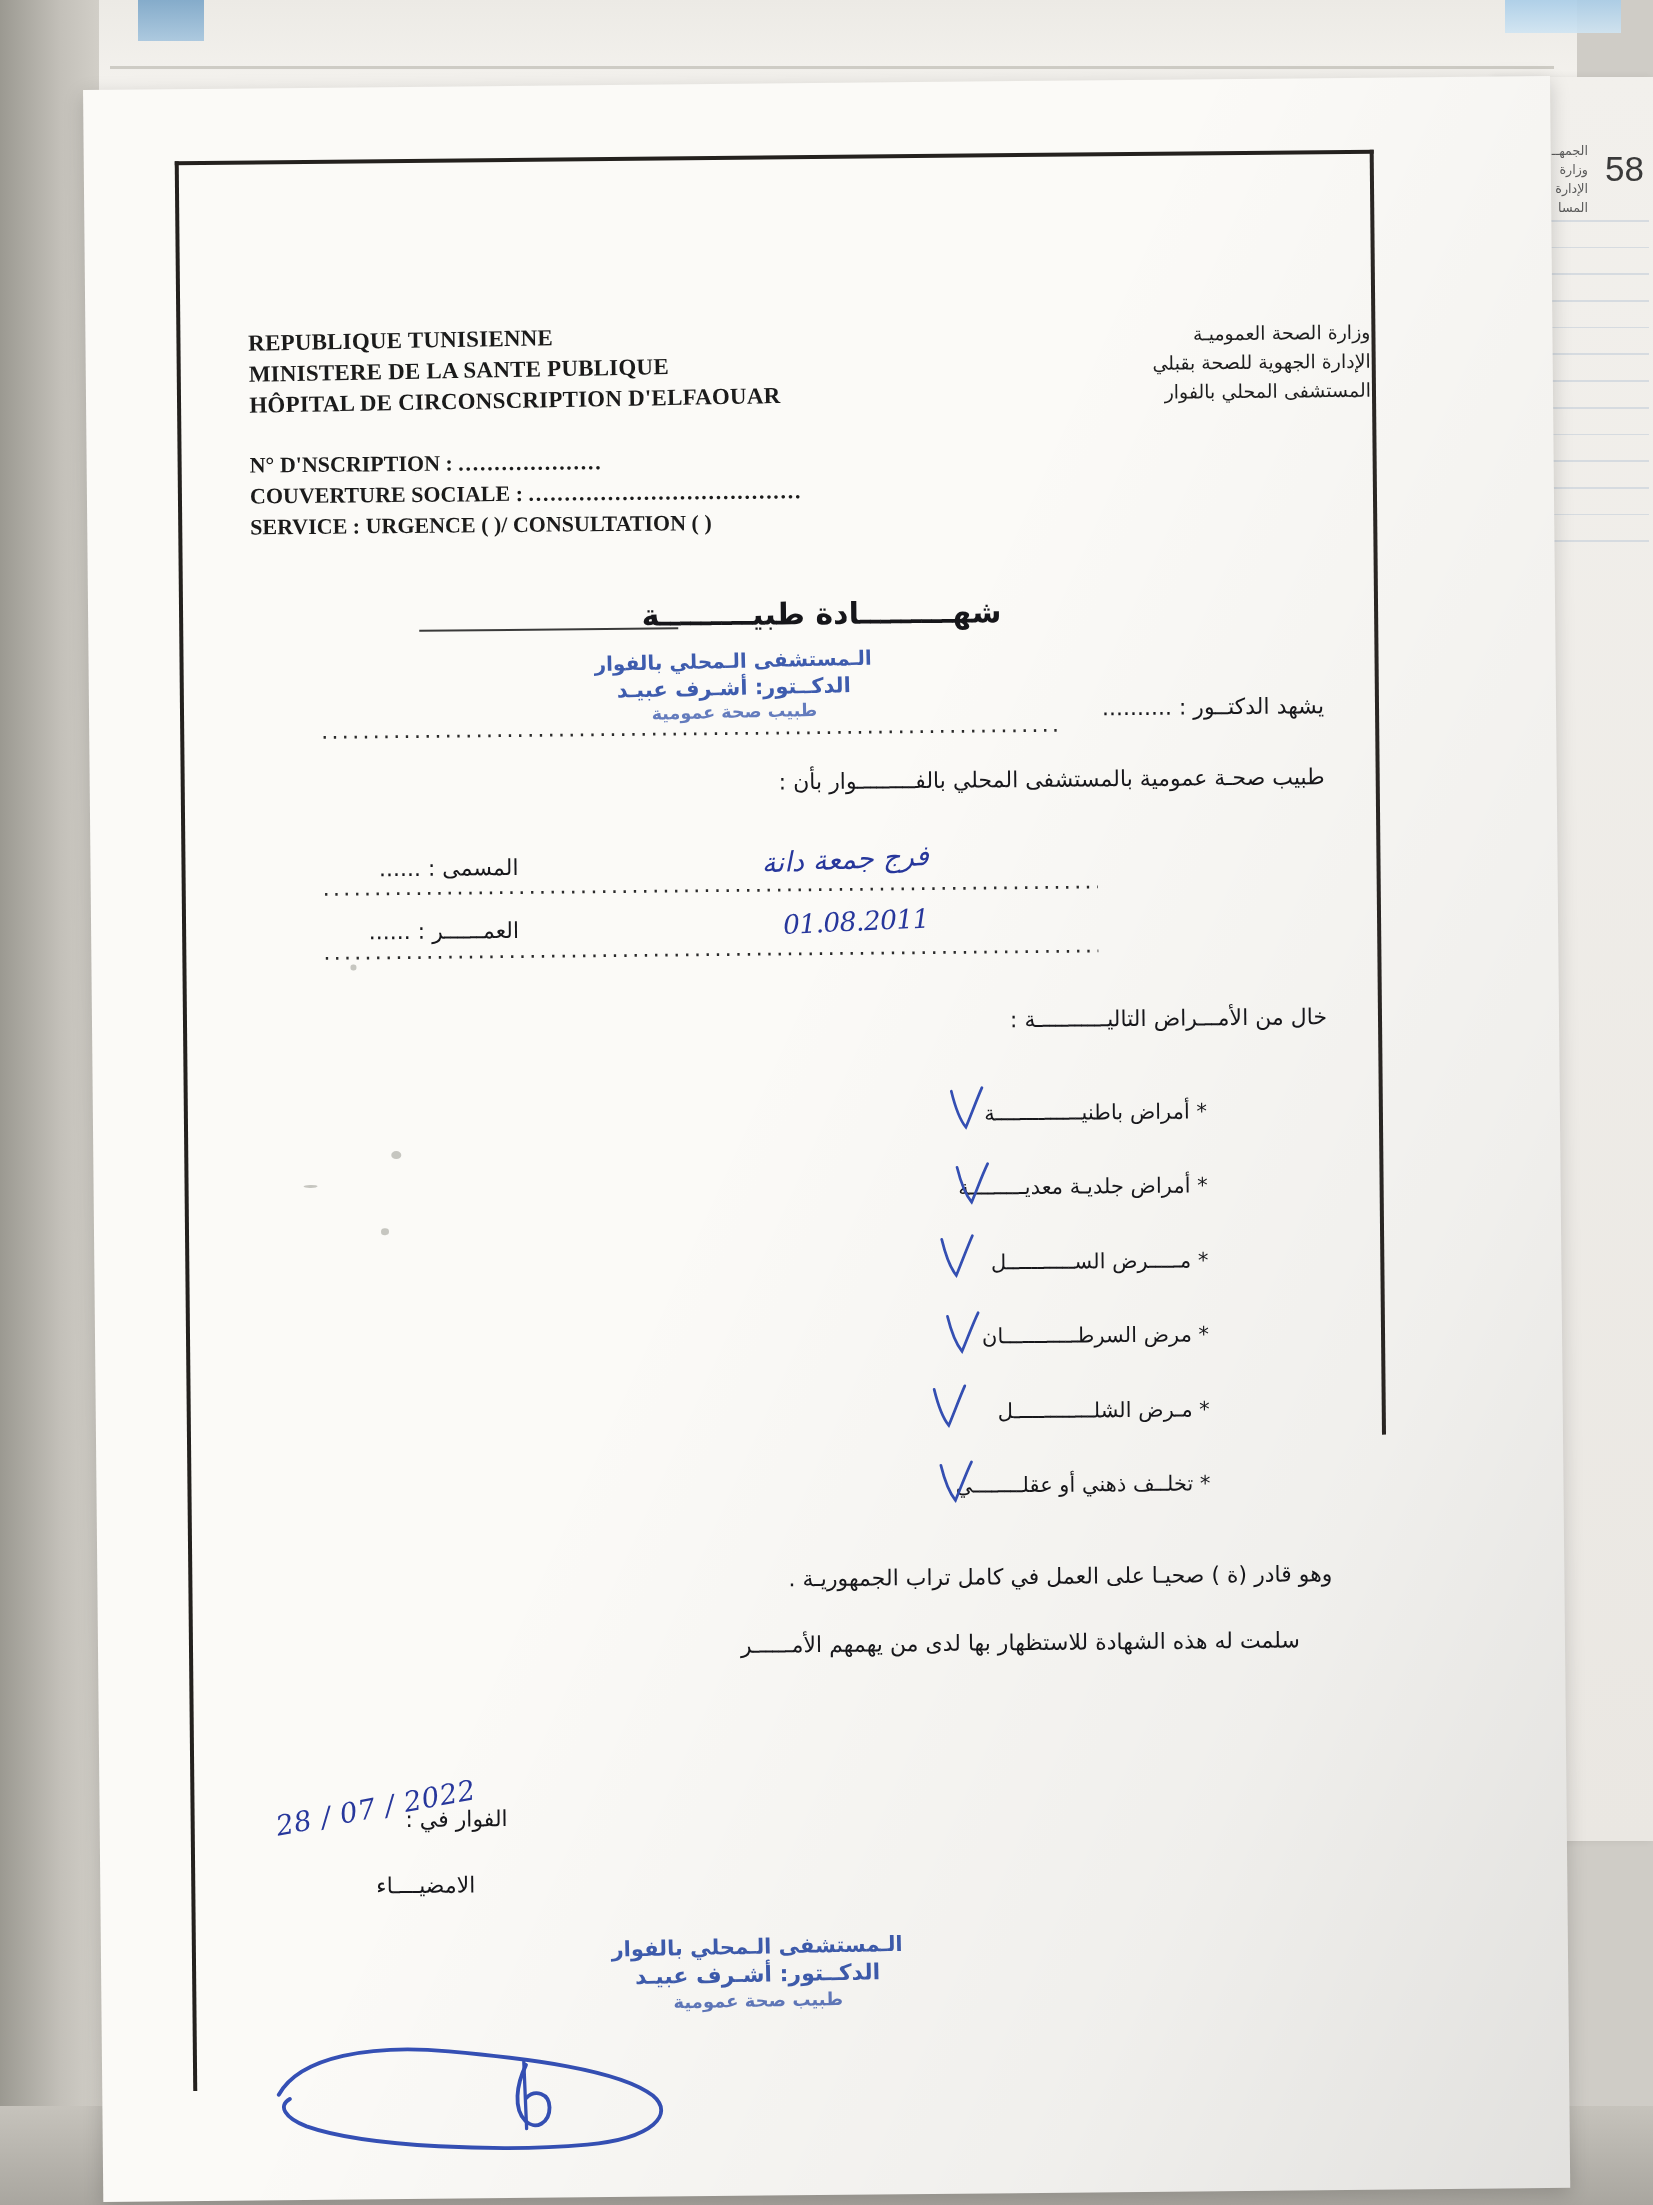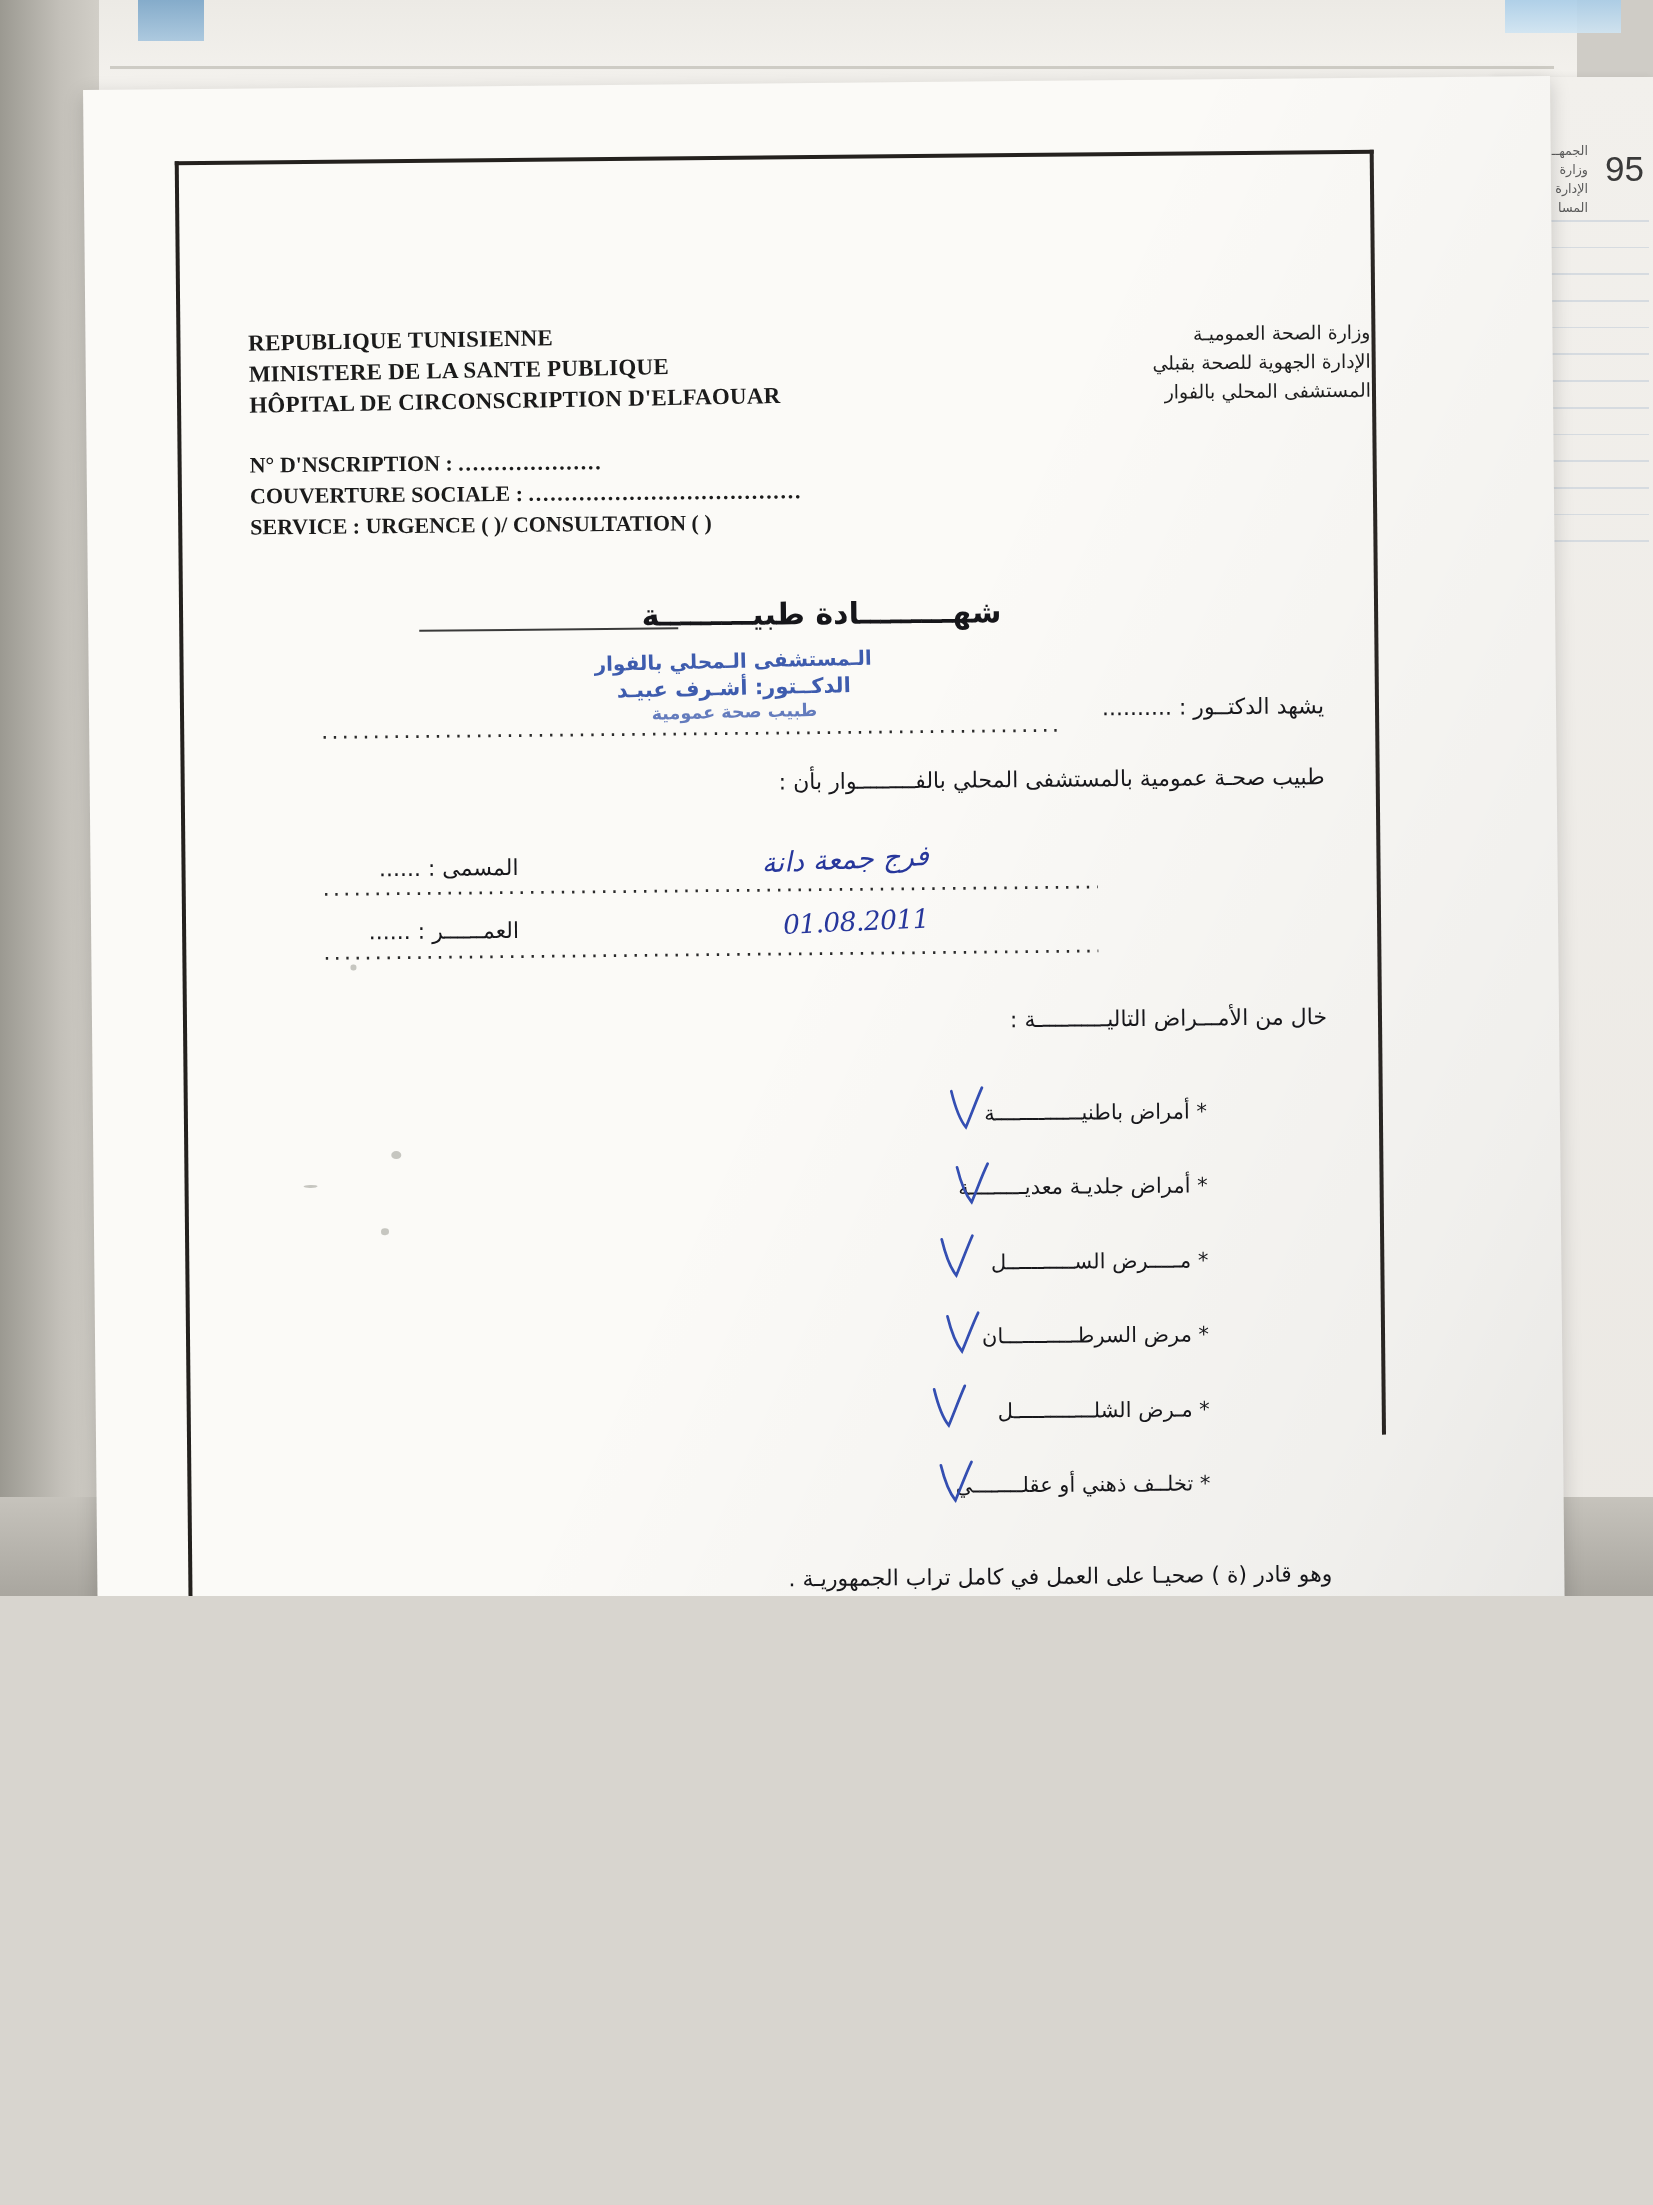--- a/index.html
+++ b/index.html
@@ -11,21 +11,21 @@
     width: 1654px;
     height: 2205px;
     overflow: hidden;
     font-family: "Liberation Serif", serif;
   }
 
   
   #scene {
     position: relative;
     width: 1654px;
-    height: 1596px;
+    height: 2205px;
     background: #cfccc6;
     overflow: hidden;
   }
   .desk-left {
     position: absolute;
     left: 0; top: 0;
     width: 110px; height: 2205px;
     background: linear-gradient(90deg, #9b9991 0%, #c3c0b9 55%, #d6d3cc 100%);
   }
   .desk-bottom {
@@ -363,21 +363,21 @@
         <i></i>
         <i></i>
         <i></i>
         <i></i>
         <i></i>
         <i></i>
         <i></i>
     </div>
   </div>
   <div class="right-hdr">الجمهــ<br>وزارة<br>الإدارة<br>المسا</div>
-  <div class="page-num">95</div>
+  <div class="page-num">58</div>
 
   <div class="desk-bottom"></div>
 
   <div id="sheet">
 
     <div class="frame-top"></div>
     <div class="frame-left"></div>
     <div class="frame-right"></div>
 
     <div class="hdr-fr">

